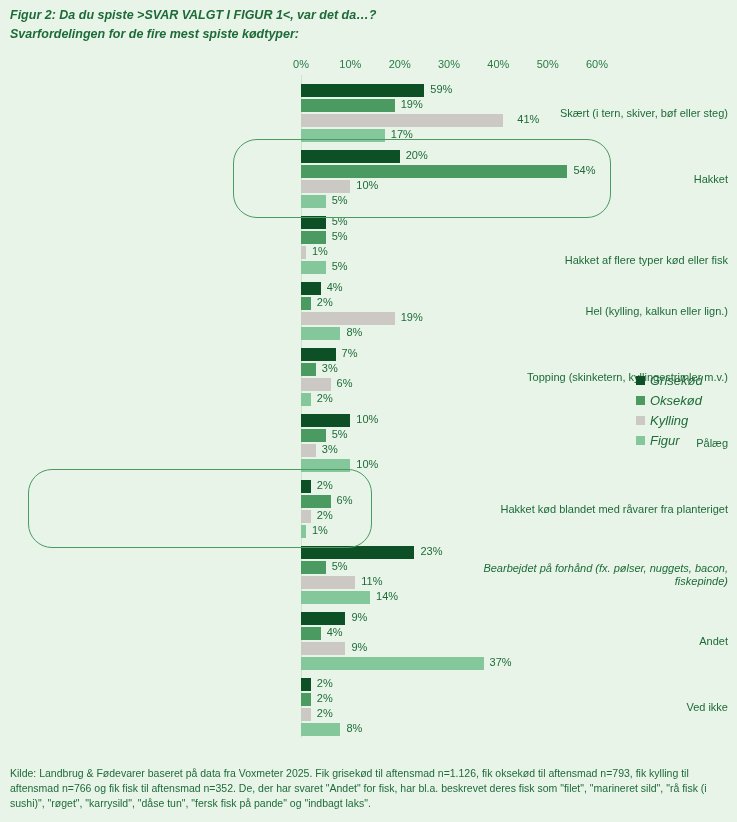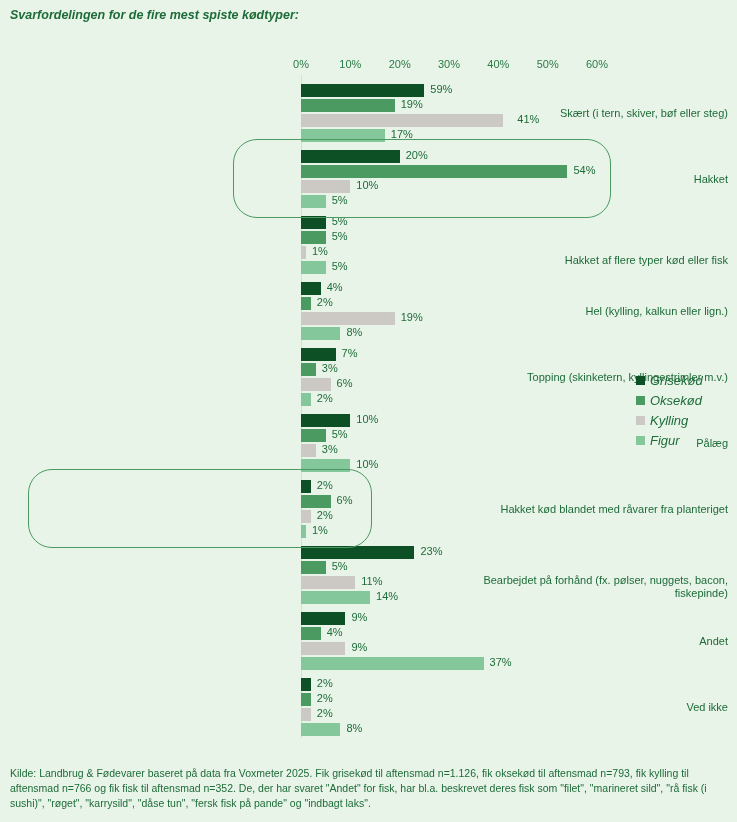--- a/index.html
+++ b/index.html
@@ -141,20 +141,21 @@
     width: 716px;
     font-size: 10.5px;
     line-height: 15px;
     color: #1d6b38;
   }
 </style>
 </head>
 <body>
 
 <div id="title-block">
+  <div class="tline">Figur 2: Da du spiste &gt;SVAR VALGT I FIGUR 1&lt;, var det da…?</div>
   <div class="tline">Svarfordelingen for de fire mest spiste kødtyper:</div>
 </div>
 
 <div id="plot">
   <div id="tick-layer">
       <div class="tick-label" style="left: 301px;">0%</div>
       <div class="tick-label" style="left: 350.333px;">10%</div>
       <div class="tick-label" style="left: 399.667px;">20%</div>
       <div class="tick-label" style="left: 449px;">30%</div>
       <div class="tick-label" style="left: 498.333px;">40%</div>
@@ -304,21 +305,21 @@
             <div class="bar" style="width: 9.86667px; background: rgb(204, 201, 196);"></div>
             <div class="bar-val" style="left: 15.8667px;">2%</div>
           </div>
           <div class="bar-row">
             <div class="bar" style="width: 4.93333px; background: rgb(132, 199, 154);"></div>
             <div class="bar-val" style="left: 10.9333px;">1%</div>
           </div>
         </div>
       </div>
       <div class="group" style="top: 488px;">
-        <div class="cat-label" style="top: 28px;">Bearbejdet på forhånd (fx. pølser, nuggets, bacon, fiskepinde)</div>
+        <div class="cat-label" style="top: 16px; font-style: italic;">Bearbejdet på forhånd (fx. pølser, nuggets, bacon, fiskepinde)</div>
         <div class="bars">
           <div class="bar-row">
             <div class="bar" style="width: 113.467px; background: rgb(13, 80, 38);"></div>
             <div class="bar-val" style="left: 119.467px;">23%</div>
           </div>
           <div class="bar-row">
             <div class="bar" style="width: 24.6667px; background: rgb(74, 154, 98);"></div>
             <div class="bar-val" style="left: 30.6667px;">5%</div>
           </div>
           <div class="bar-row">

